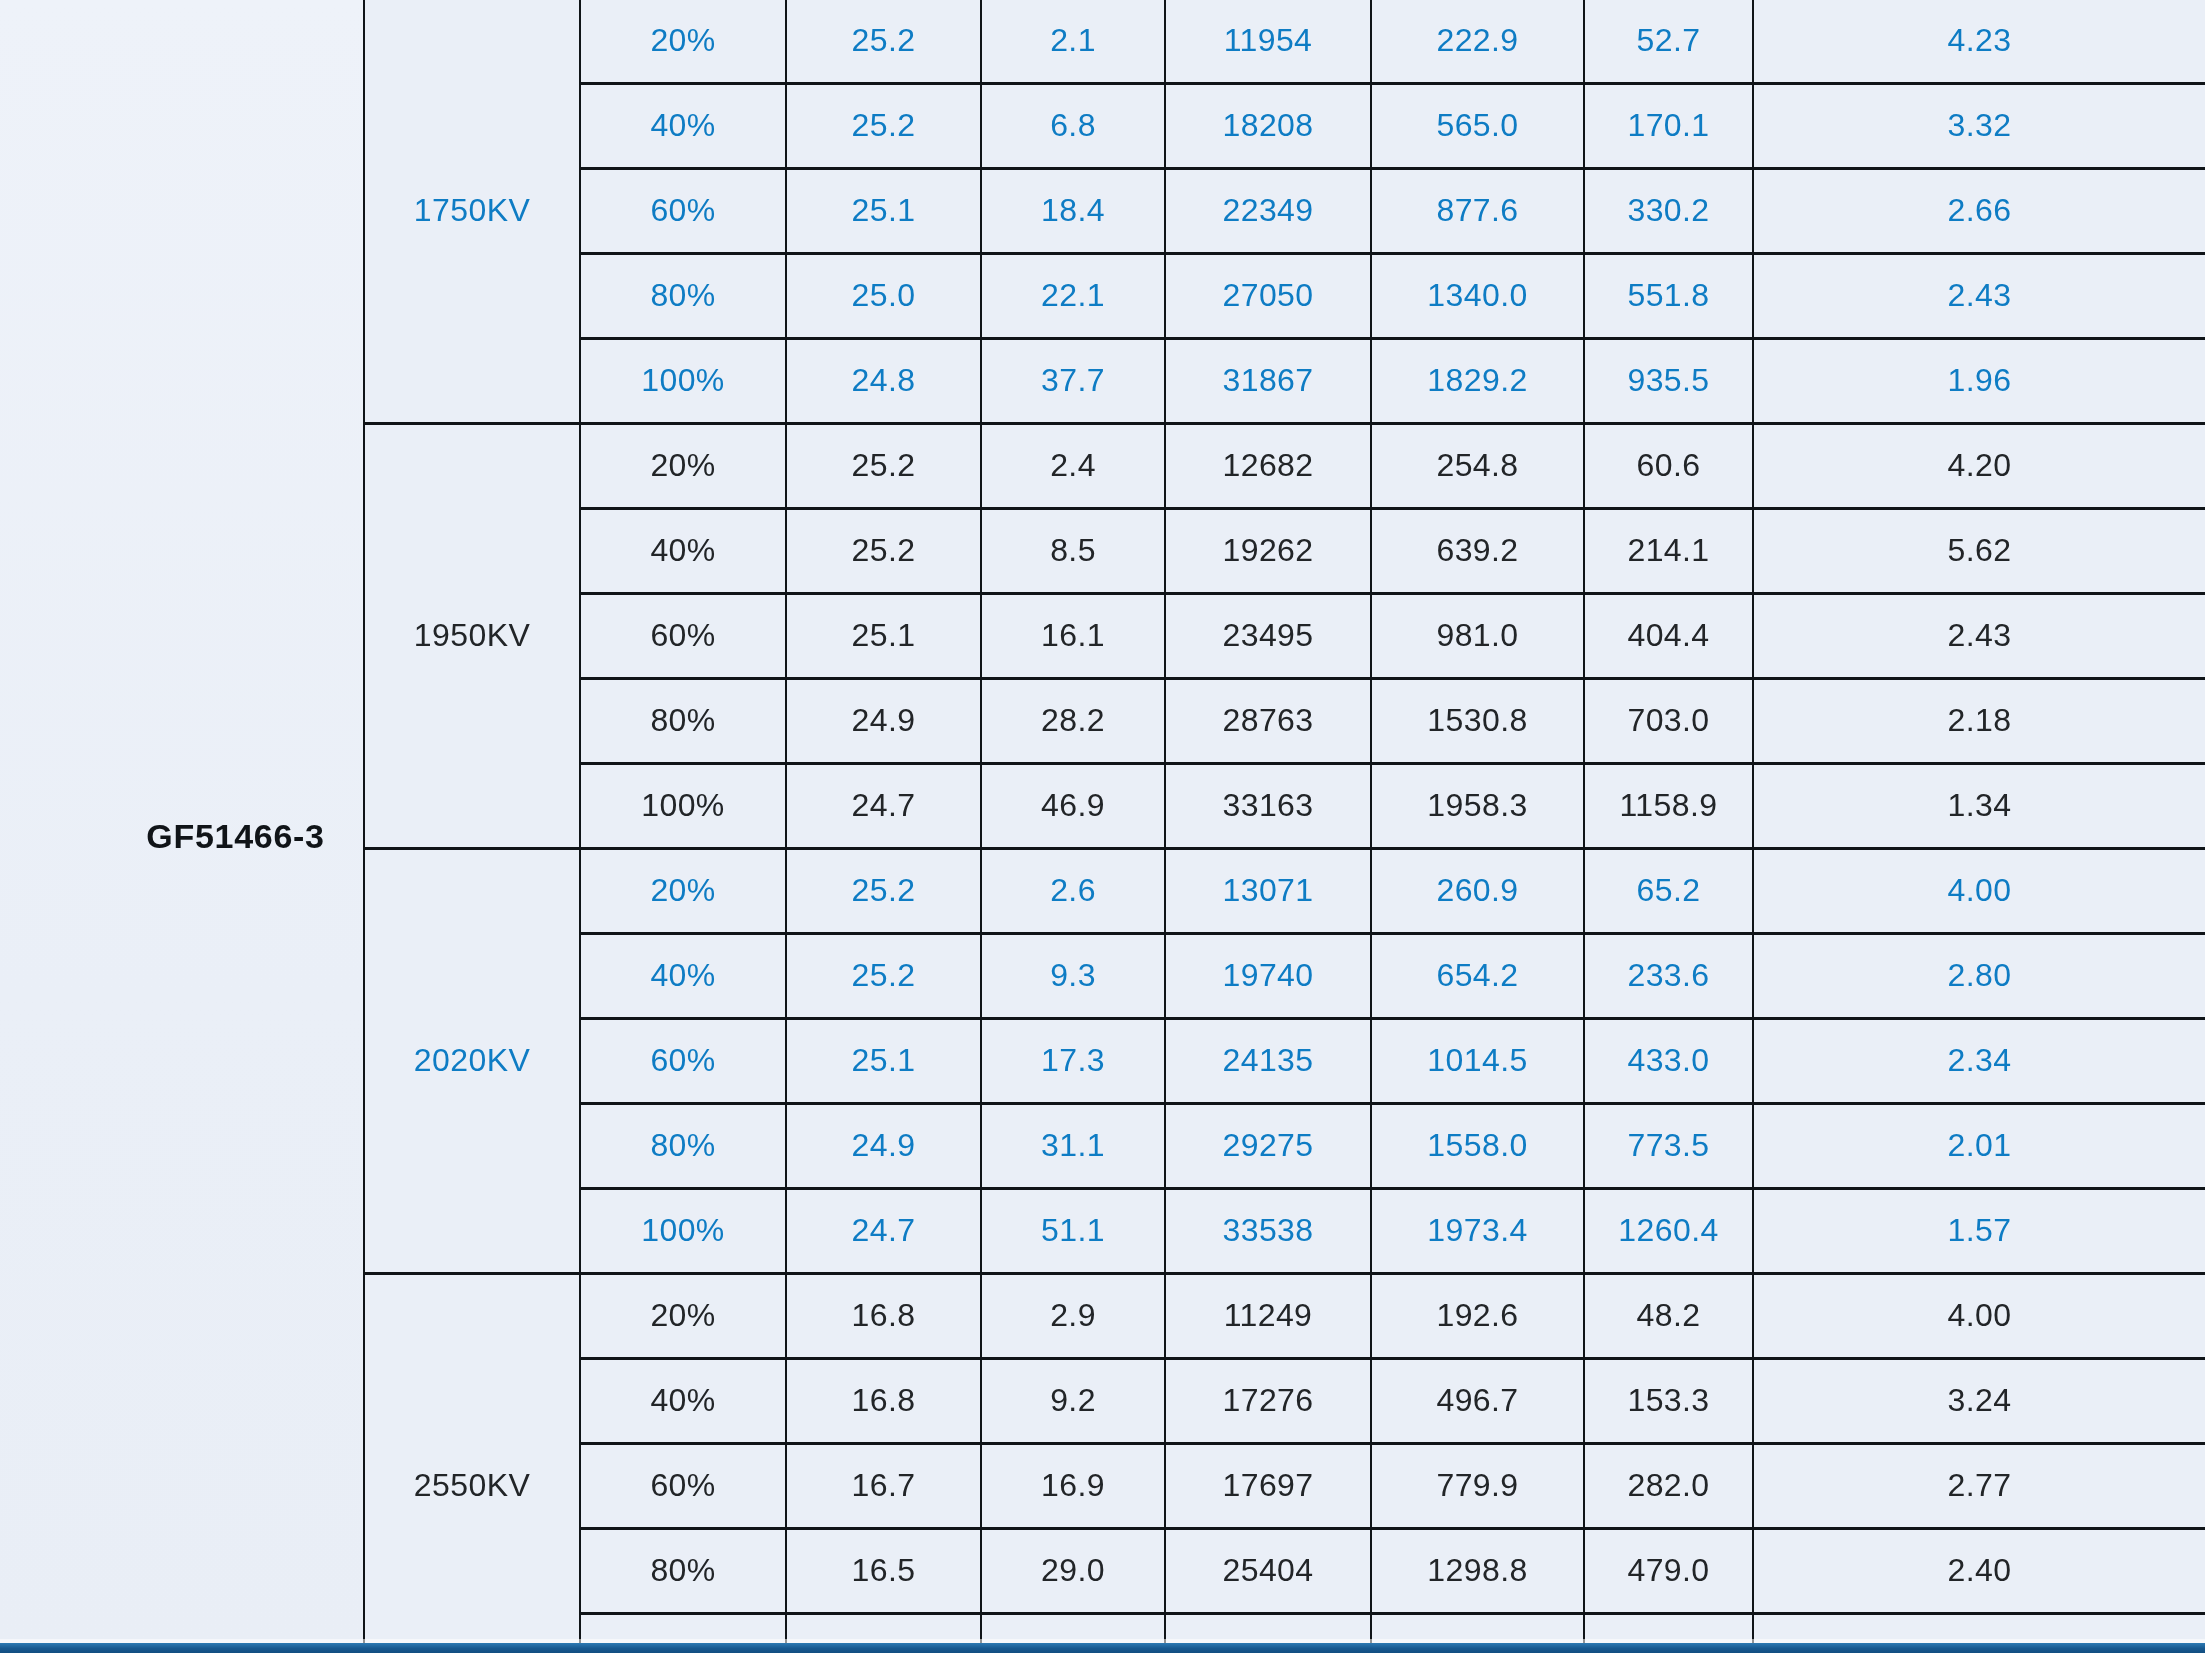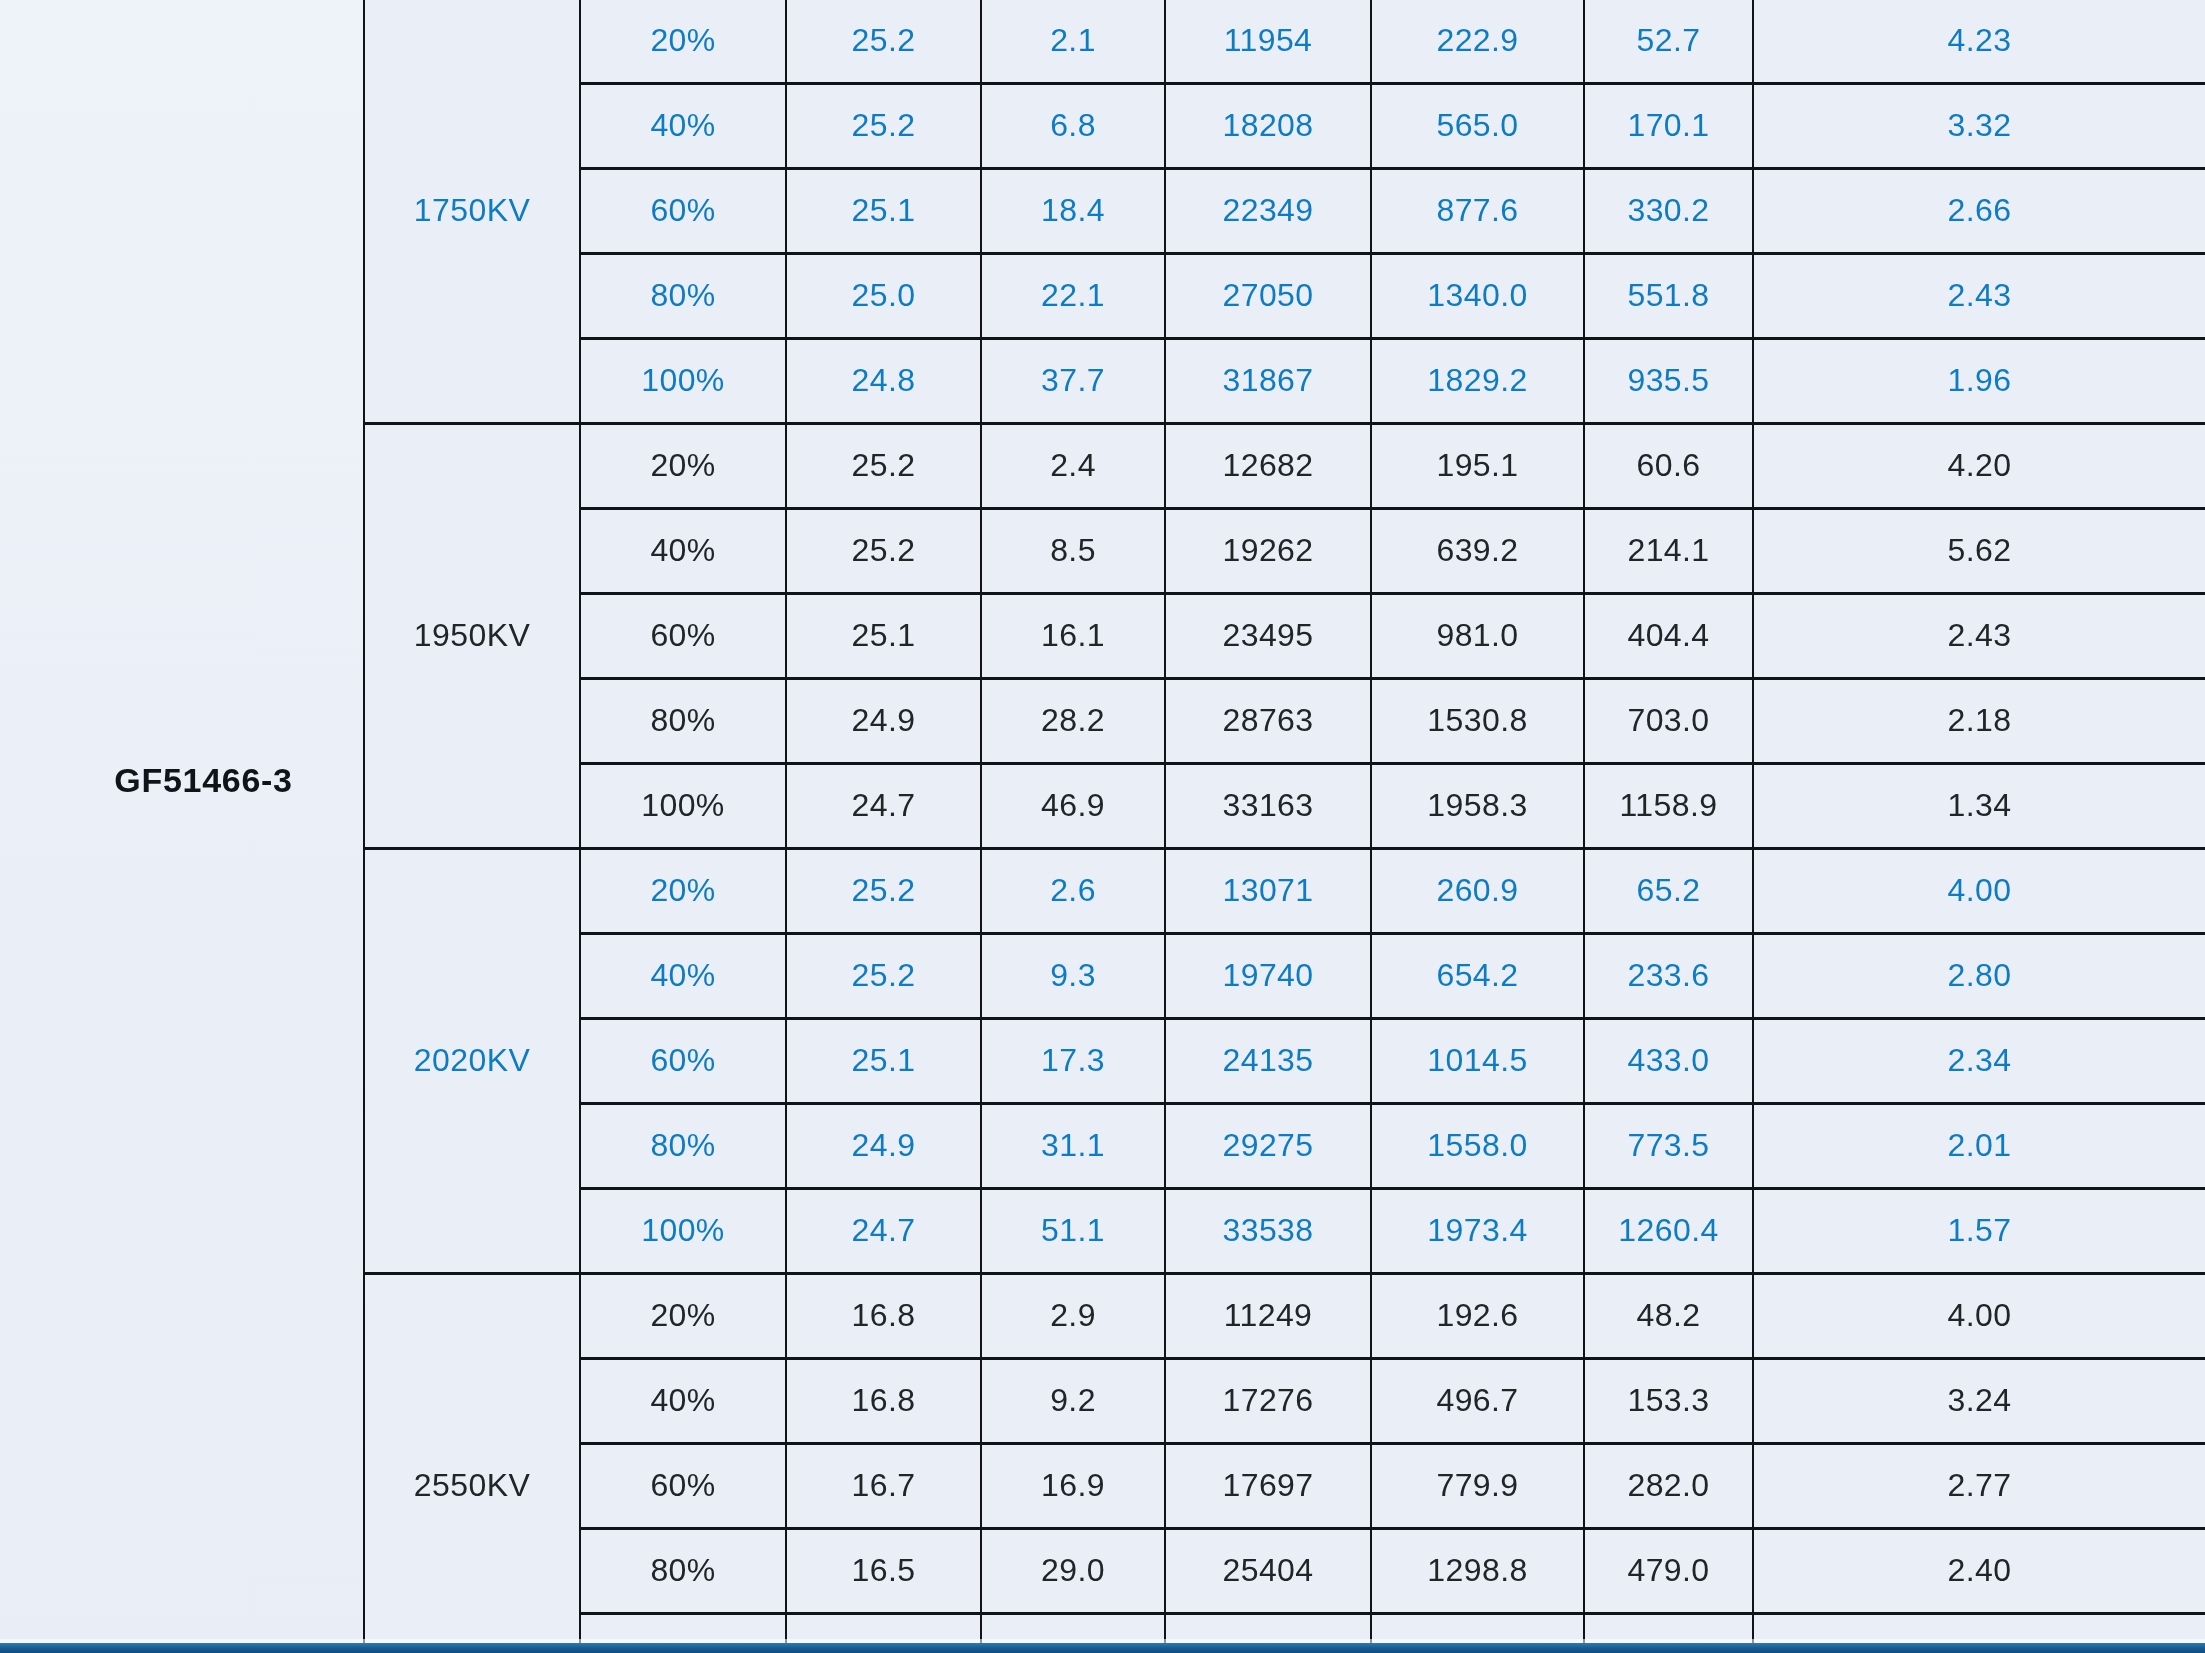--- a/index.html
+++ b/index.html
@@ -84,27 +84,28 @@
   
   tr.inner > td { border-top: 3.7px solid #101418; }
 
   .blue  { color: #0e7cc4; }
   .dark  { color: #222528; }
 
   
   #group-label {
     position: absolute;
     left: 0px;
-    top: 761px;
+    top: 817px;
     width: 407px;
     text-align: center;
     font-weight: bold;
     font-size: 34px;
     color: #101418;
     letter-spacing: 0.7px;
+    padding-left: 32px;
   }
 
   
   #left-border {
     position: absolute;
     left: 363px;
     top: 0;
     width: 3.7px;
     height: 1644px;
     background: #101418;
@@ -186,21 +187,21 @@
           <td class="blue">1829.2</td>
           <td class="blue">935.5</td>
           <td class="blue last-col">1.96</td>
         </tr>
         <tr>
           <td rowspan="5" class="kv-cell dark">1950KV</td>
           <td class="dark">20%</td>
           <td class="dark">25.2</td>
           <td class="dark">2.4</td>
           <td class="dark">12682</td>
-          <td class="dark">195.1</td>
+          <td class="dark">254.8</td>
           <td class="dark">60.6</td>
           <td class="dark last-col">4.20</td>
         </tr>
         <tr class="inner">
           <td class="dark">40%</td>
           <td class="dark">25.2</td>
           <td class="dark">8.5</td>
           <td class="dark">19262</td>
           <td class="dark">639.2</td>
           <td class="dark">214.1</td>

